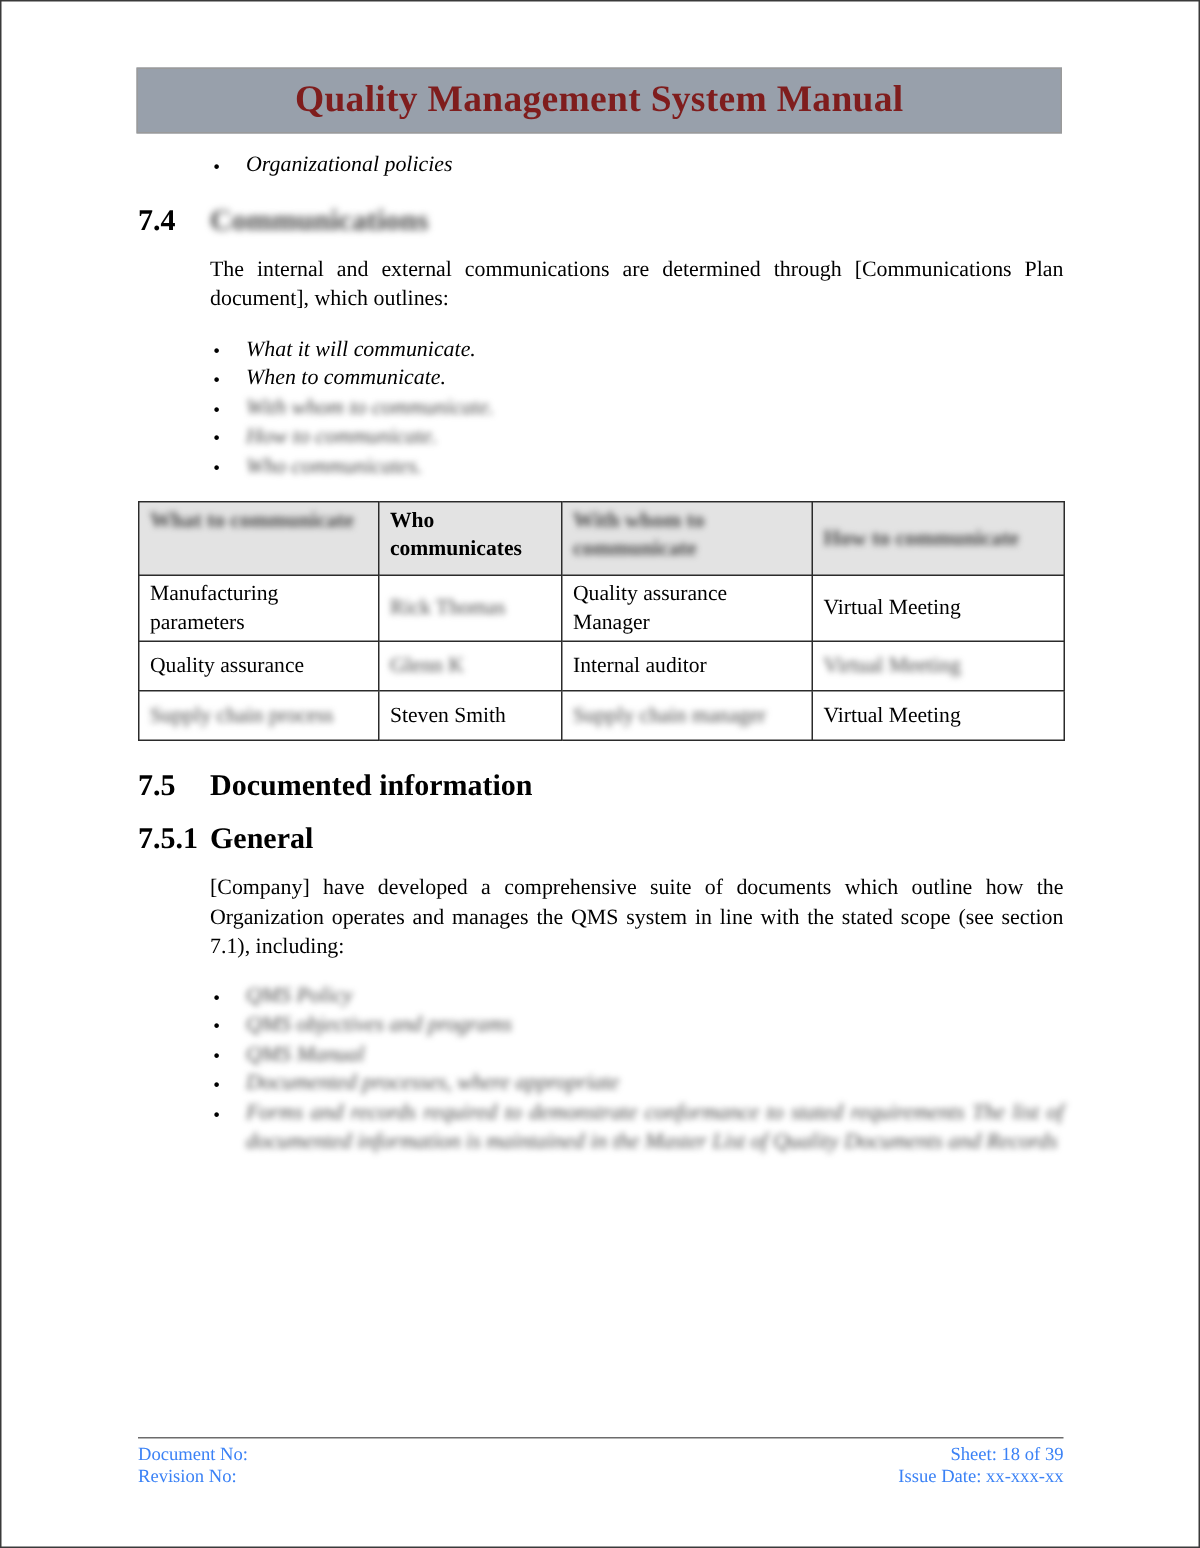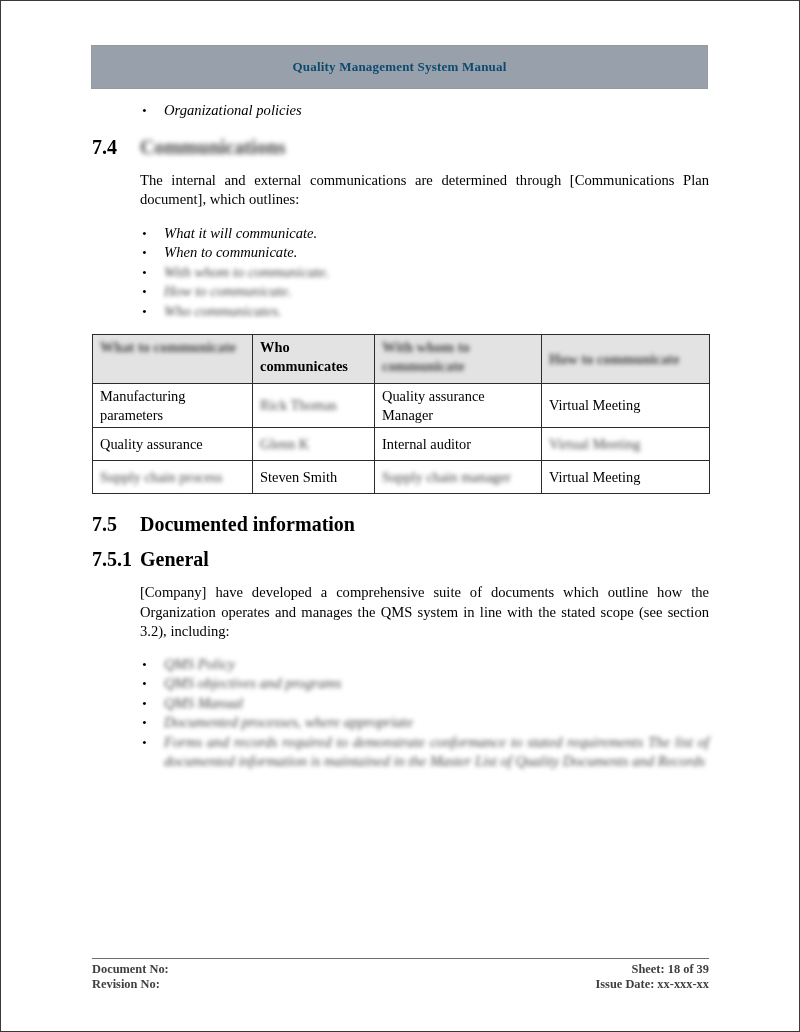--- a/index.html
+++ b/index.html
@@ -29,23 +29,23 @@
     width: 617px;
     height: 44px;
     background: #98a0ab;
     border: 1px solid #9a9a9a;
     box-sizing: border-box;
     display: flex;
     align-items: center;
     justify-content: center;
   }
   .header-title {
-    color: #0c4a6e;
+    color: #7f1d1d;
     font-weight: bold;
-    font-size: 13px;
+    font-size: 25px;
     letter-spacing: 0.2px;
     white-space: nowrap;
   }
 
   
   .content {
     position: absolute;
     left: 91px;
     top: 100px;
     width: 617px;
@@ -132,24 +132,23 @@
   
   .footer {
     position: absolute;
     left: 91px;
     top: 957px;
     width: 617px;
     border-top: 1px solid #6c6c6c;
     padding-top: 3px;
     display: flex;
     justify-content: space-between;
-    color: #404040;
+    color: #3b82f6;
     font-size: 12.4px;
     line-height: 14.6px;
-    font-weight: bold;
   }
   .footer .left { text-align: left; }
   .footer .right { text-align: right; }
   .footer div > div { white-space: nowrap; }
 </style>
 </head>
 <body>
 
 <div class="page">
 
@@ -276,21 +275,21 @@
 
     <div style="height:15px"></div>
 
     <div class="heading">
       <span class="num">7.5.1</span>
       <span class="txt">General</span>
     </div>
 
     <div style="height:14px"></div>
 
-    <div class="para">[Company] have developed a comprehensive suite of documents which outline how the Organization operates and manages the QMS system in line with the stated scope (see section 3.2), including:</div>
+    <div class="para">[Company] have developed a comprehensive suite of documents which outline how the Organization operates and manages the QMS system in line with the stated scope (see section 7.1), including:</div>
 
     <div style="height:13px"></div>
 
     <ul class="bullets">
       <li>
         <span class="blur">QMS Policy</span>
       </li>
       <li>
         <span class="blur">QMS objectives and programs</span>
       </li>

